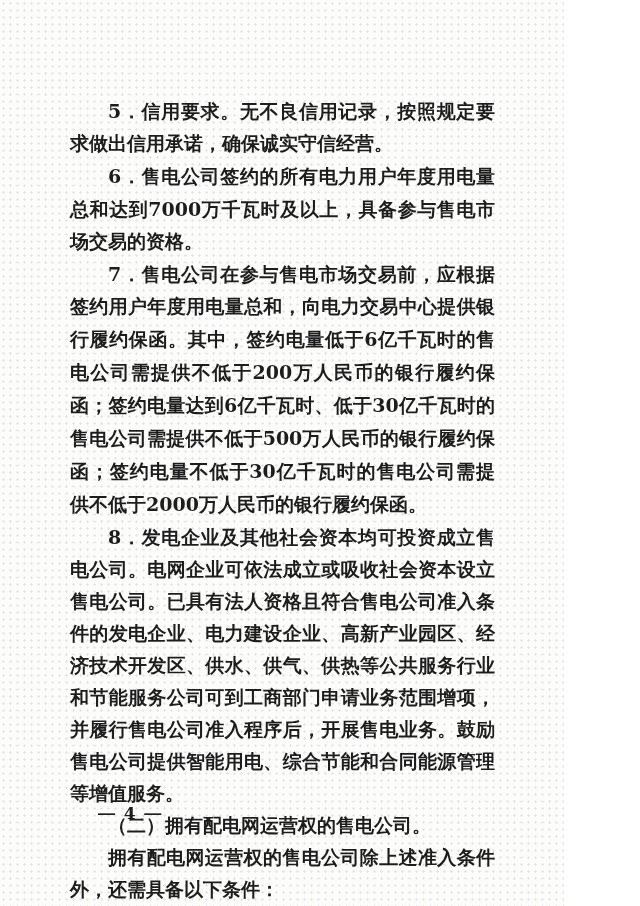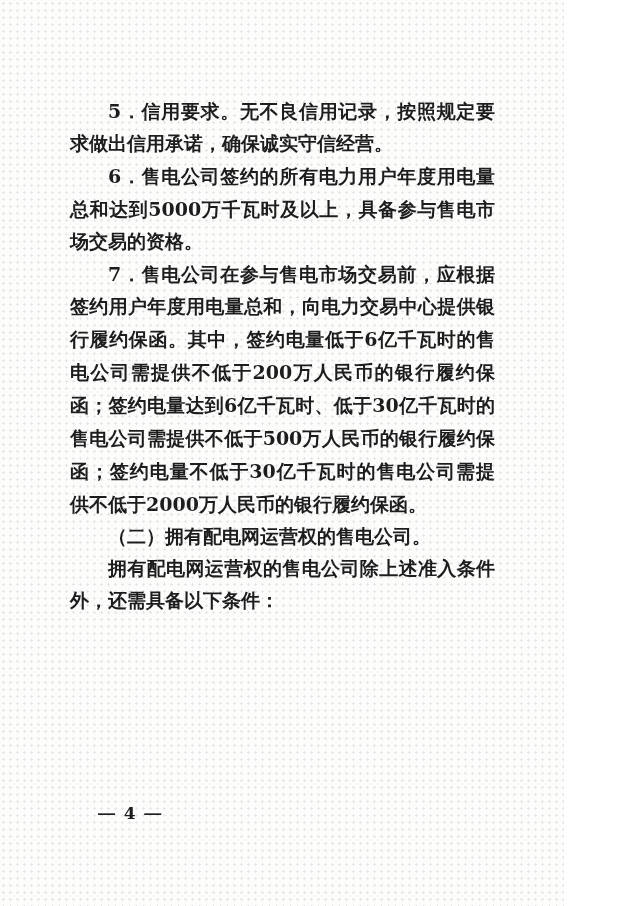--- a/index.html
+++ b/index.html
@@ -49,19 +49,20 @@
     font-family: "Liberation Sans", sans-serif;
     letter-spacing: 2px;
   }
 </style>
 </head>
 <body>
 
 <div class="page">
   <div class="content">
     <p class="doc-text"><span class="num">5</span>．信用要求。无不良信用记录，按照规定要求做出信用承诺，确保诚实守信经营。</p>
-    <p class="doc-text"><span class="num">6</span>．售电公司签约的所有电力用户年度用电量总和达到<span class="num">5000</span>万千瓦时及以上，具备参与售电市场交易的资格。</p>
+    <p class="doc-text"><span class="num">6</span>．售电公司签约的所有电力用户年度用电量总和达到<span class="num">7000</span>万千瓦时及以上，具备参与售电市场交易的资格。</p>
     <p class="doc-text"><span class="num">7</span>．售电公司在参与售电市场交易前，应根据签约用户年度用电量总和，向电力交易中心提供银行履约保函。其中，签约电量低于<span class="num">6</span>亿千瓦时的售电公司需提供不低于<span class="num">200</span>万人民币的银行履约保函；签约电量达到<span class="num">6</span>亿千瓦时、低于<span class="num">30</span>亿千瓦时的售电公司需提供不低于<span class="num">500</span>万人民币的银行履约保函；签约电量不低于<span class="num">30</span>亿千瓦时的售电公司需提供不低于<span class="num">2000</span>万人民币的银行履约保函。</p>
+    <p class="doc-text"><span class="num">8</span>．发电企业及其他社会资本均可投资成立售电公司。电网企业可依法成立或吸收社会资本设立售电公司。已具有法人资格且符合售电公司准入条件的发电企业、电力建设企业、高新产业园区、经济技术开发区、供水、供气、供热等公共服务行业和节能服务公司可到工商部门申请业务范围增项，并履行售电公司准入程序后，开展售电业务。鼓励售电公司提供智能用电、综合节能和合同能源管理等增值服务。</p>
     <p class="doc-text">（二）拥有配电网运营权的售电公司。</p>
     <p class="doc-text">拥有配电网运营权的售电公司除上述准入条件外，还需具备以下条件：</p>
   </div>
   <div class="footer">— <span class="num">4</span> —</div>
 </div>
 
 </body></html>

